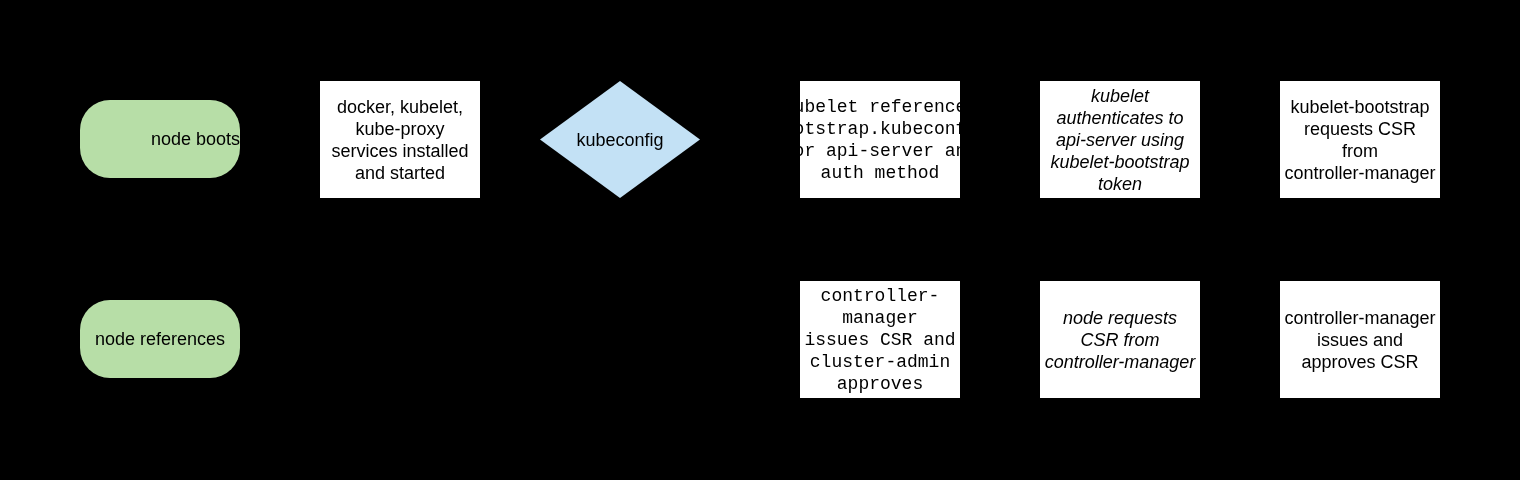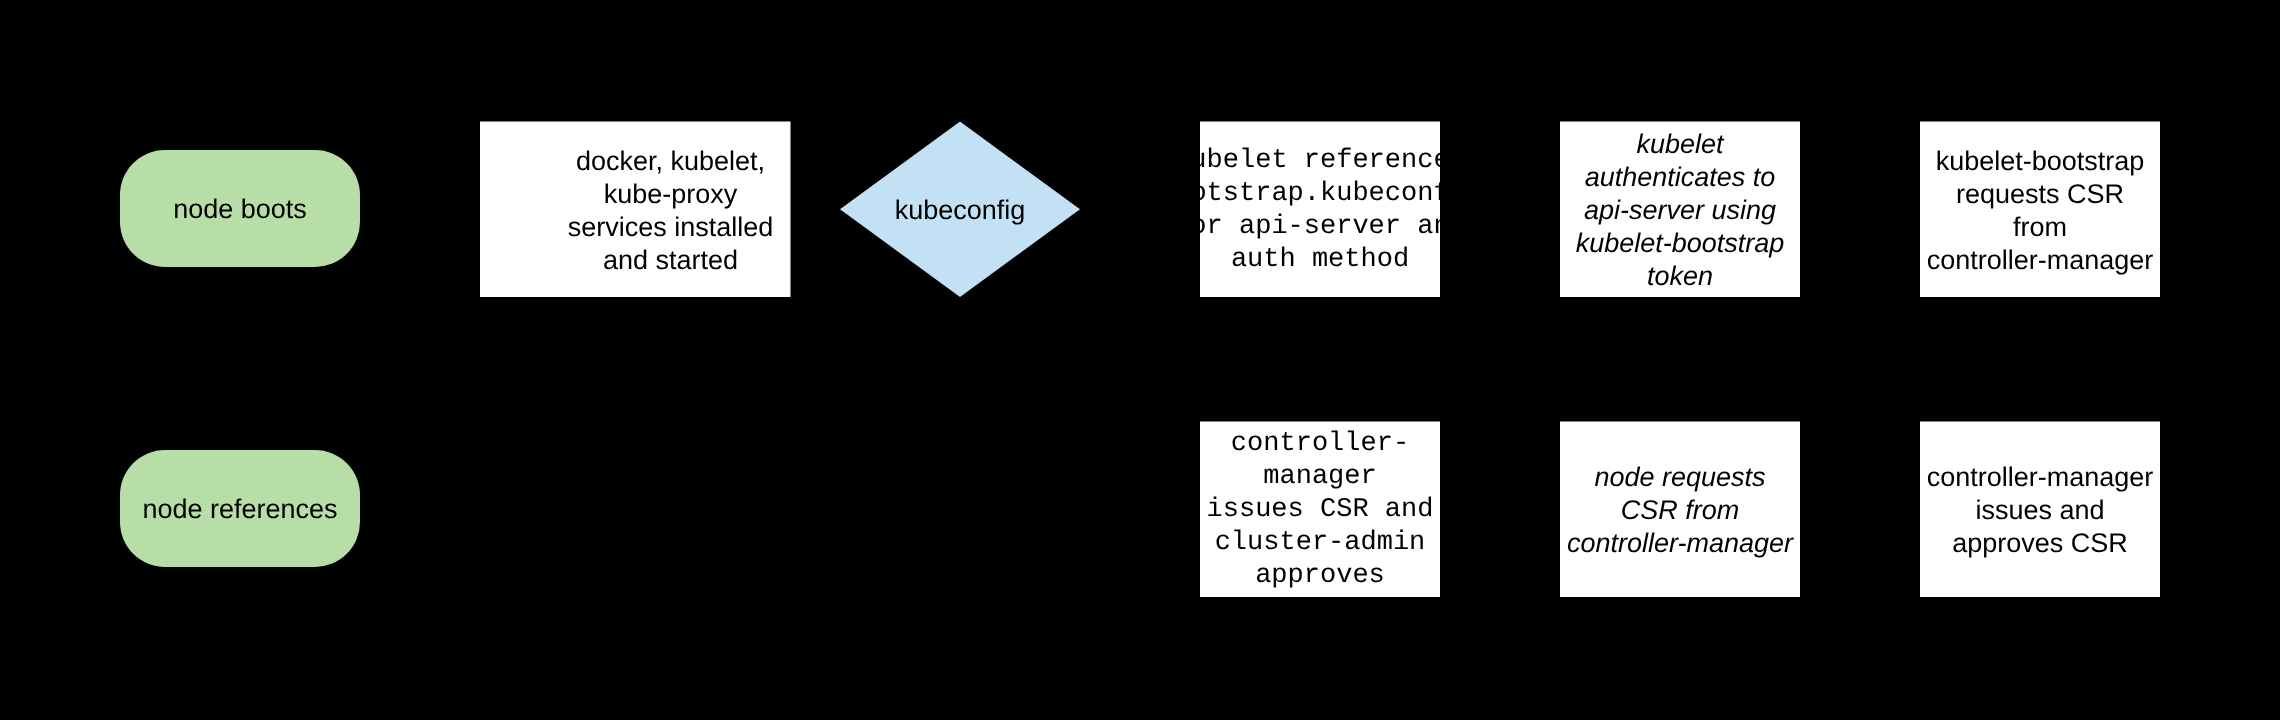--- a/index.html
+++ b/index.html
@@ -45,29 +45,29 @@
     border-radius: 30px;
   }
   
   .diamond {
     height: 117px;
     background: var(--decision-fill, #c3e1f5);
     clip-path: polygon(50% 0%, 100% 50%, 50% 100%, 0% 50%);
   }
   
   .c1 { left: 80px; }
-  .c2 { left: 320px; padding-left: 47px; }
-  .c3 { left: 560px; }
+  .c2 { left: 320px; }
+  .c3 { left: 540px; }
   .c4 { left: 800px; font-family: Liberation Mono, monospace; }
   .c5 { left: 1040px; font-style: italic; }
   .c6 { left: 1280px; }
   
   .r1 { top: 81px; }
   .r2 { top: 281px; }
-  .pill.r1 { top: 100px; }
+  .pill.r1 { top: 100px; justify-content: flex-end; }
   .pill.r2 { top: 300px; }
 </style>
 </head>
 <body style="--bg-color: #000000; --process-fill: #ffffff; --terminal-fill: #b7dea7; --decision-fill: #c3e1f5; --text-color: #000000;">
 
 <div class="canvas">
 
   <div class="node pill r1 c1">
     <span class="label">node boots</span>
   </div>

